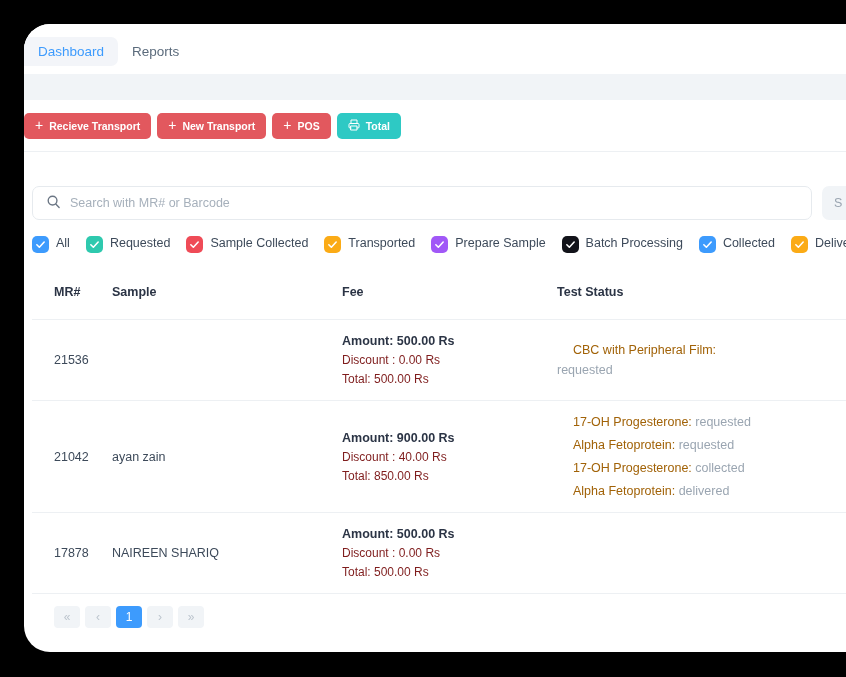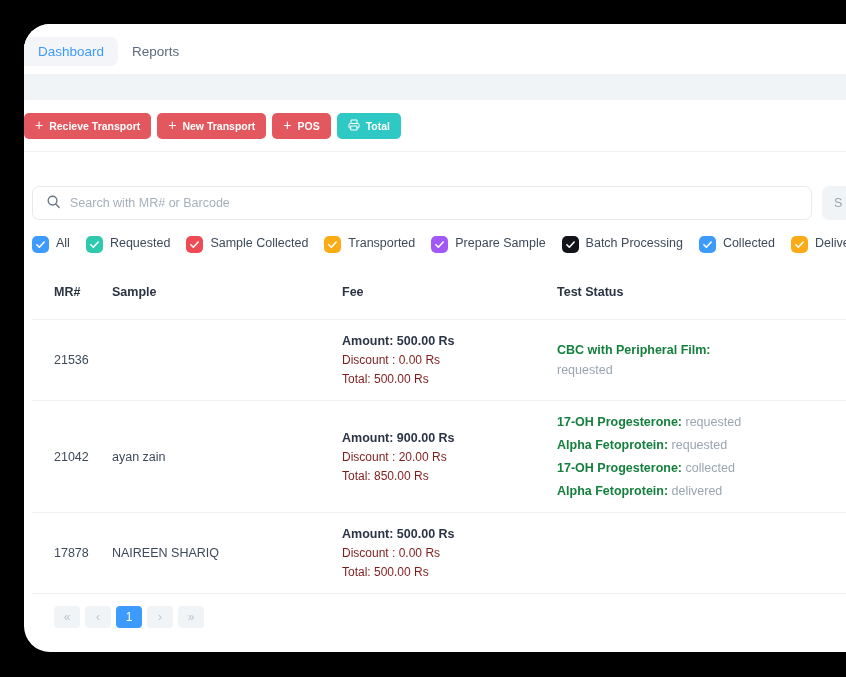--- a/index.html
+++ b/index.html
@@ -201,21 +201,21 @@
     color: #3d4a5a;
     padding: 14px 0;
     border-bottom: 1px solid #edf0f3;
     vertical-align: middle;
   }
   td.c-mr { padding-left: 22px; }
   .fee-amount { font-size: 12.5px; font-weight: 700; color: #2b3445; }
   .fee-sub    { font-size: 12px; color: #7f1d1d; margin-top: 5px; }
   .status-line { margin-bottom: 9px; font-size: 12.5px; }
   .status-line:last-child { margin-bottom: 0; }
-  .status-name  { font-weight: 700; color: #15803d; }
+  .status-name  { font-weight: 400; color: #a16207; margin-left: 16px; }
   .status-value { color: #9aa5b1; }
   .status-two-line .status-value { display: block; margin-top: 6px; }
 
   
   #pagination {
     display: flex;
     gap: 5px;
     padding: 12px 0 0 22px;
   }
   .pgbtn {
@@ -374,21 +374,21 @@
               </td>
               <td>
                 <div class="status-line status-two-line"><span class="status-name">CBC with Peripheral Film:</span><span class="status-value">requested</span></div>
               </td>
             </tr>
             <tr>
               <td class="c-mr">21042</td>
               <td>ayan zain</td>
               <td>
                 <div class="fee-amount">Amount: 900.00 Rs</div>
-                <div class="fee-sub">Discount : 20.00 Rs</div>
+                <div class="fee-sub">Discount : 40.00 Rs</div>
                 <div class="fee-sub">Total: 850.00 Rs</div>
               </td>
               <td>
                 <div class="status-line"><span class="status-name">17-OH Progesterone:</span><span class="status-value"> requested</span></div>
                 <div class="status-line"><span class="status-name">Alpha Fetoprotein:</span><span class="status-value"> requested</span></div>
                 <div class="status-line"><span class="status-name">17-OH Progesterone:</span><span class="status-value"> collected</span></div>
                 <div class="status-line"><span class="status-name">Alpha Fetoprotein:</span><span class="status-value"> delivered</span></div>
               </td>
             </tr>
             <tr>

